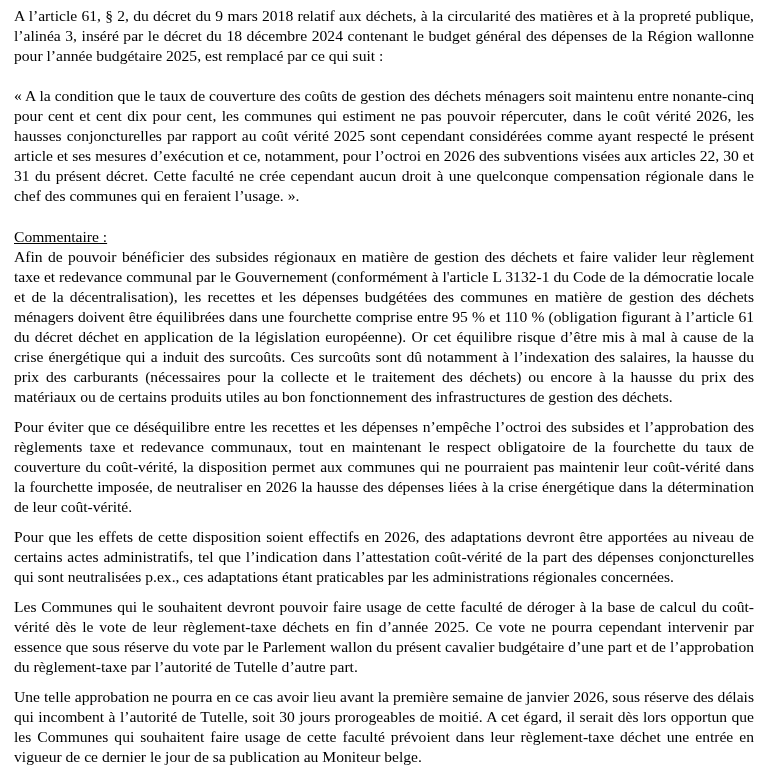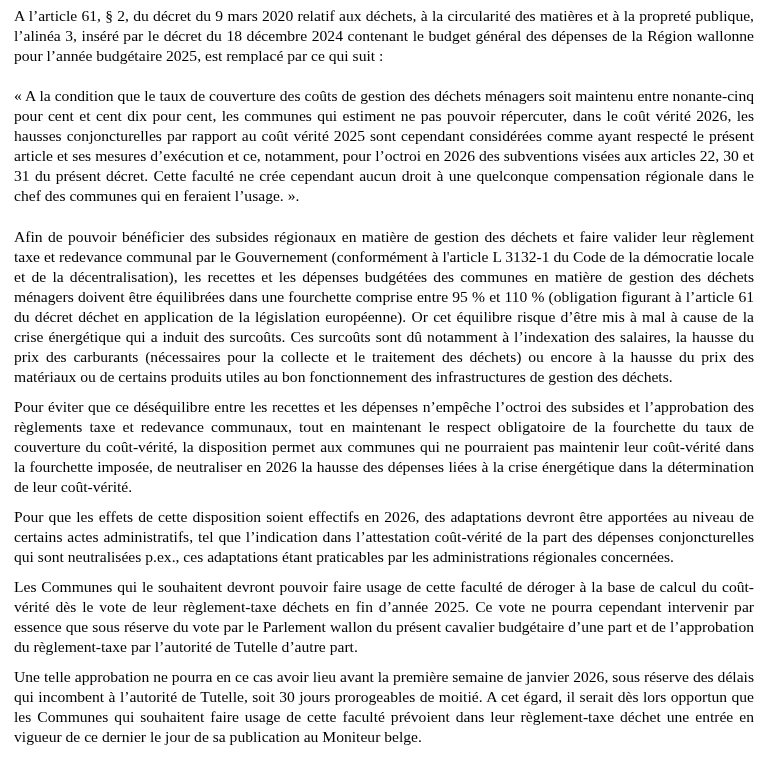--- a/index.html
+++ b/index.html
@@ -35,23 +35,24 @@
       line-height: 20px;
       display: block;
     }
     .p-comment { margin-bottom: 10px; }
   </style>
 </head>
 <body>
 
 <div class="page">
 
-  <p class="p-intro">A l’article 61, § 2, du décret du 9 mars 2020 relatif aux déchets, à la circularité des matières et à la propreté publique, l’alinéa 3, inséré par le décret du 18 décembre 2024 contenant le budget général des dépenses de la Région wallonne pour l’année budgétaire 2025, est remplacé par ce qui suit :</p>
+  <p class="p-intro">A l’article 61, § 2, du décret du 9 mars 2018 relatif aux déchets, à la circularité des matières et à la propreté publique, l’alinéa 3, inséré par le décret du 18 décembre 2024 contenant le budget général des dépenses de la Région wallonne pour l’année budgétaire 2025, est remplacé par ce qui suit :</p>
 
   <p class="p-quote">« A la condition que le taux de couverture des coûts de gestion des déchets ménagers soit maintenu entre nonante-cinq pour cent et cent dix pour cent, les communes qui estiment ne pas pouvoir répercuter, dans le coût vérité 2026, les hausses conjoncturelles par rapport au coût vérité 2025 sont cependant considérées comme ayant respecté le présent article et ses mesures d’exécution et ce, notamment, pour l’octroi en 2026 des subventions visées aux articles 22, 30 et 31 du présent décret. Cette faculté ne crée cependant aucun droit à une quelconque compensation régionale dans le chef des communes qui en feraient l’usage. ».</p>
 
+  <span class="comment-label">Commentaire :</span>
 
   <p class="p-comment">Afin de pouvoir bénéficier des subsides régionaux en matière de gestion des déchets et faire valider leur règlement taxe et redevance communal par le Gouvernement (conformément à l'article L 3132-1 du Code de la démocratie locale et de la décentralisation), les recettes et les dépenses budgétées des communes en matière de gestion des déchets ménagers doivent être équilibrées dans une fourchette comprise entre 95 % et 110 % (obligation figurant à l’article 61 du décret déchet en application de la législation européenne). Or cet équilibre risque d’être mis à mal à cause de la crise énergétique qui a induit des surcoûts. Ces surcoûts sont dû notamment à l’indexation des salaires, la hausse du prix des carburants (nécessaires pour la collecte et le traitement des déchets) ou encore à la hausse du prix des matériaux ou de certains produits utiles au bon fonctionnement des infrastructures de gestion des déchets.</p>
   <p class="p-comment">Pour éviter que ce déséquilibre entre les recettes et les dépenses n’empêche l’octroi des subsides et l’approbation des règlements taxe et redevance communaux, tout en maintenant le respect obligatoire de la fourchette du taux de couverture du coût-vérité, la disposition permet aux communes qui ne pourraient pas maintenir leur coût-vérité dans la fourchette imposée, de neutraliser en 2026 la hausse des dépenses liées à la crise énergétique dans la détermination de leur coût-vérité.</p>
   <p class="p-comment">Pour que les effets de cette disposition soient effectifs en 2026, des adaptations devront être apportées au niveau de certains actes administratifs, tel que l’indication dans l’attestation coût-vérité de la part des dépenses conjoncturelles qui sont neutralisées p.ex., ces adaptations étant praticables par les administrations régionales concernées.</p>
   <p class="p-comment">Les Communes qui le souhaitent devront pouvoir faire usage de cette faculté de déroger à la base de calcul du coût-vérité dès le vote de leur règlement-taxe déchets en fin d’année 2025. Ce vote ne pourra cependant intervenir par essence que sous réserve du vote par le Parlement wallon du présent cavalier budgétaire d’une part et de l’approbation du règlement-taxe par l’autorité de Tutelle d’autre part.</p>
   <p class="p-comment">Une telle approbation ne pourra en ce cas avoir lieu avant la première semaine de janvier 2026, sous réserve des délais qui incombent à l’autorité de Tutelle, soit 30 jours prorogeables de moitié. A cet égard, il serait dès lors opportun que les Communes qui souhaitent faire usage de cette faculté prévoient dans leur règlement-taxe déchet une entrée en vigueur de ce dernier le jour de sa publication au Moniteur belge.</p>
 </div>
 
 </body></html>

